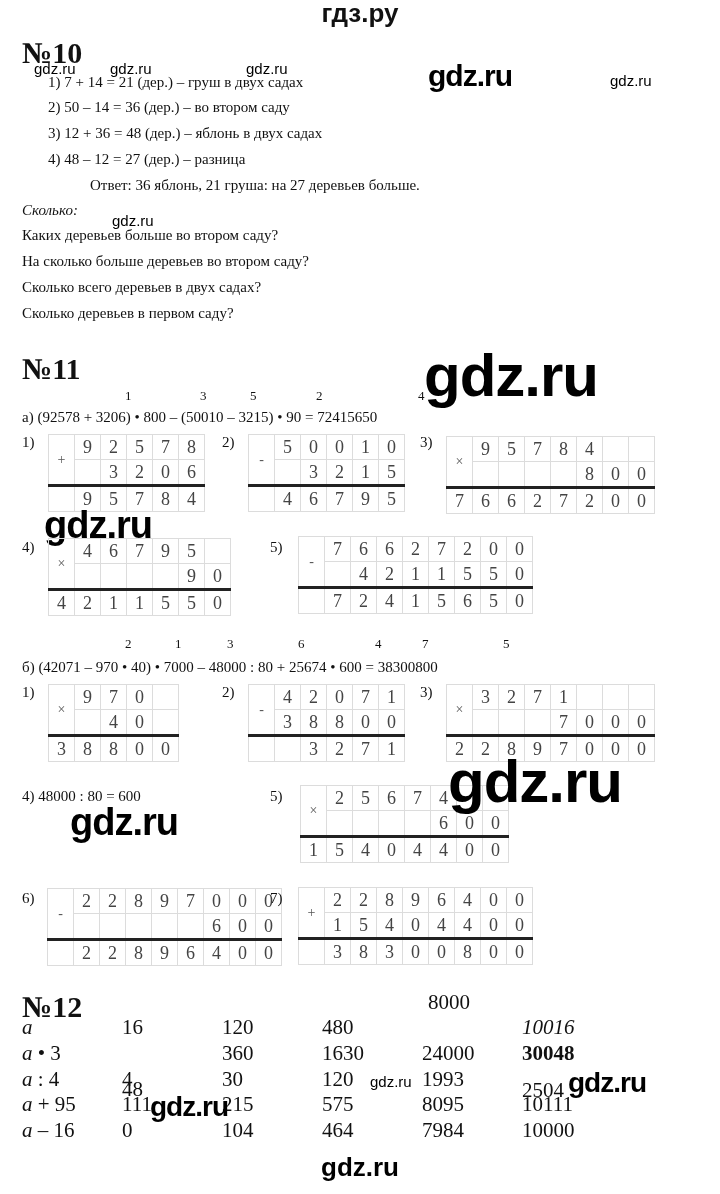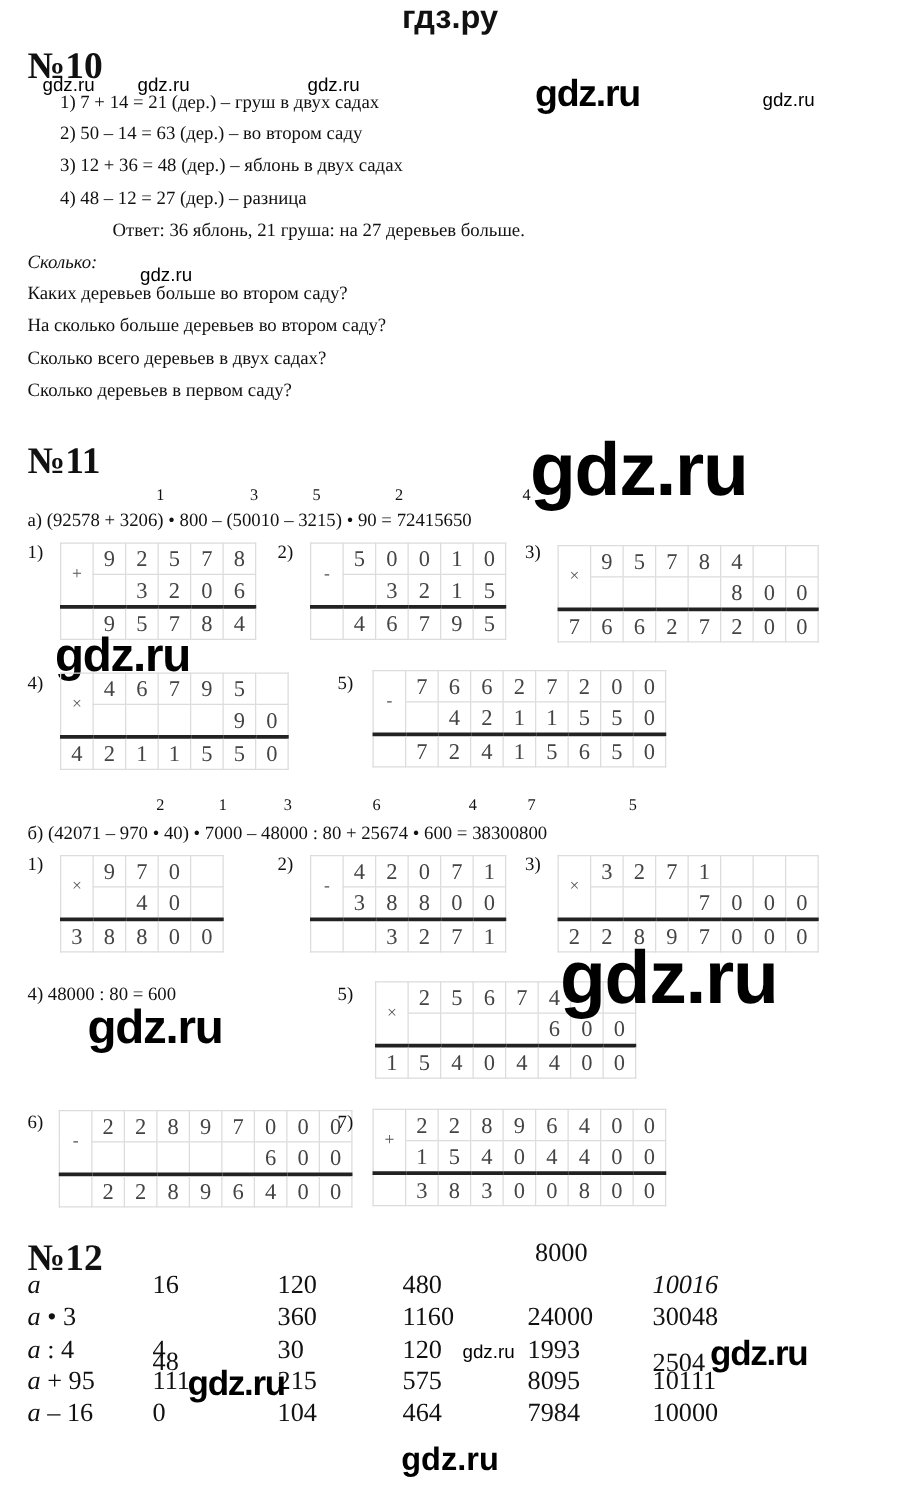--- a/index.html
+++ b/index.html
@@ -23,21 +23,21 @@
 
   .a12 { position:absolute; font-size:21px; line-height:24px; }
 </style>
 </head>
 <body>
 
 <div class="abs hdr" style="left:0;width:720px;text-align:center;top:-2px;">гдз.ру</div>
 
 <div class="abs num" style="left:22px;top:36px;">№10</div>
 <div class="abs line" style="left:48px;top:70px;">1) 7 + 14 = 21 (дер.) – груш в двух садах</div>
-<div class="abs line" style="left:48px;top:95px;">2) 50 – 14 = 63 (дер.) – во втором саду</div>
+<div class="abs line" style="left:48px;top:95px;">2) 50 – 14 = 36 (дер.) – во втором саду</div>
 <div class="abs line" style="left:48px;top:121px;">3) 12 + 36 = 48 (дер.) – яблонь в двух садах</div>
 <div class="abs line" style="left:48px;top:147px;">4) 48 – 12 = 27 (дер.) – разница</div>
 <div class="abs line" style="left:48px;top:173px;margin-left:42px;">Ответ: 36 яблонь, 21 груша: на 27 деревьев больше.</div>
 <div class="abs line ital" style="left:22px;top:198px;">Сколько:</div>
 <div class="abs line" style="left:22px;top:223px;">Каких деревьев больше во втором саду?</div>
 <div class="abs line" style="left:22px;top:249px;">На сколько больше деревьев во втором саду?</div>
 <div class="abs line" style="left:22px;top:275px;">Сколько всего деревьев в двух садах?</div>
 <div class="abs line" style="left:22px;top:301px;">Сколько деревьев в первом саду?</div>
 
 <div class="abs wm-sm" style="left:34px;top:60px;">gdz.ru</div>
@@ -445,23 +445,23 @@
   <div class="a12 ital" style="left:22px;top:1015px;">a</div>
   <div class="a12" style="left:122px;top:1015px;">16</div>
   <div class="a12" style="left:222px;top:1015px;">120</div>
   <div class="a12" style="left:322px;top:1015px;">480</div>
   <div class="a12" style="left:428px;top:990px;">8000</div>
   <div class="a12" style="left:522px;top:1015px;font-style:italic;">10016</div>
 
   <div class="a12" style="left:22px;top:1041px;"><i>a</i> • 3</div>
   <div class="a12" style="left:122px;top:1041px;margin-top:36px;">48</div>
   <div class="a12" style="left:222px;top:1041px;">360</div>
-  <div class="a12" style="left:322px;top:1041px;">1160</div>
+  <div class="a12" style="left:322px;top:1041px;">1630</div>
   <div class="a12" style="left:422px;top:1041px;">24000</div>
-  <div class="a12" style="left:522px;top:1041px;">30048</div>
+  <div class="a12" style="left:522px;top:1041px;font-weight:bold;">30048</div>
 
   <div class="a12" style="left:22px;top:1067px;"><i>a</i> : 4</div>
   <div class="a12" style="left:122px;top:1067px;">4</div>
   <div class="a12" style="left:222px;top:1067px;">30</div>
   <div class="a12" style="left:322px;top:1067px;">120</div>
   <div class="a12" style="left:422px;top:1067px;">1993</div>
   <div class="a12" style="left:522px;top:1078px;">2504</div>
 
   <div class="a12" style="left:22px;top:1092px;"><i>a</i> + 95</div>
   <div class="a12" style="left:122px;top:1092px;">111</div>

